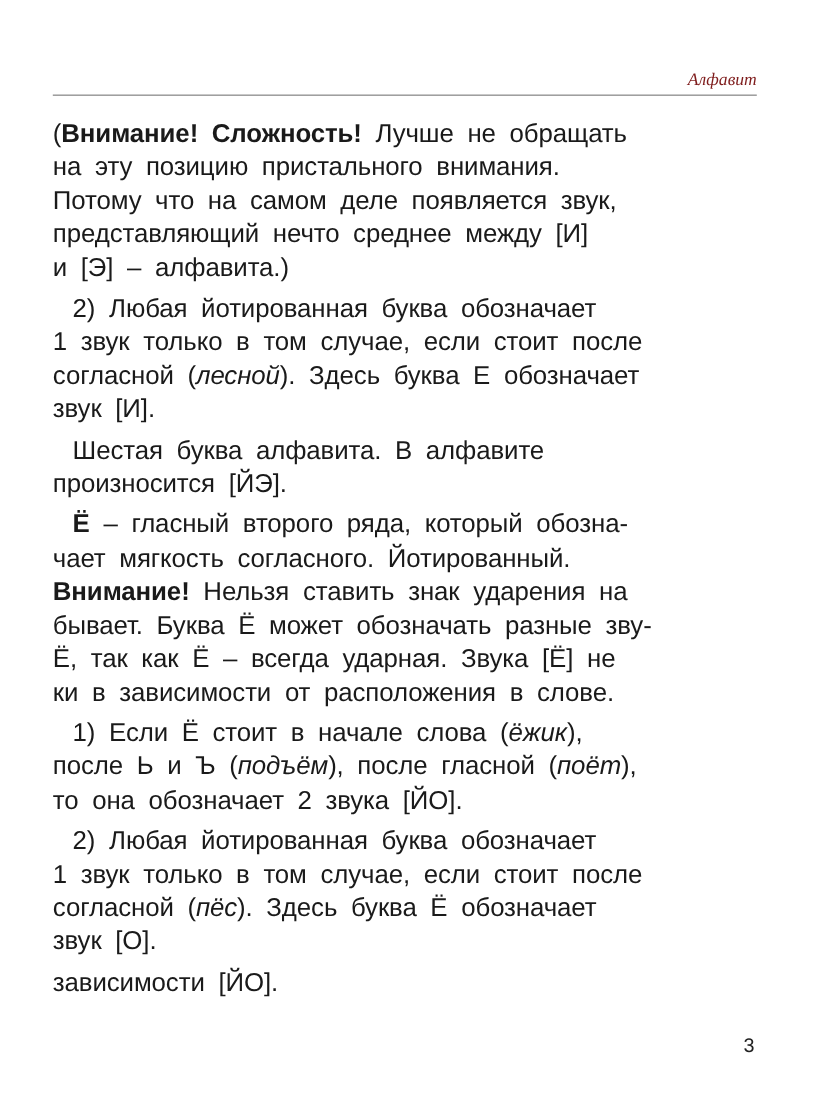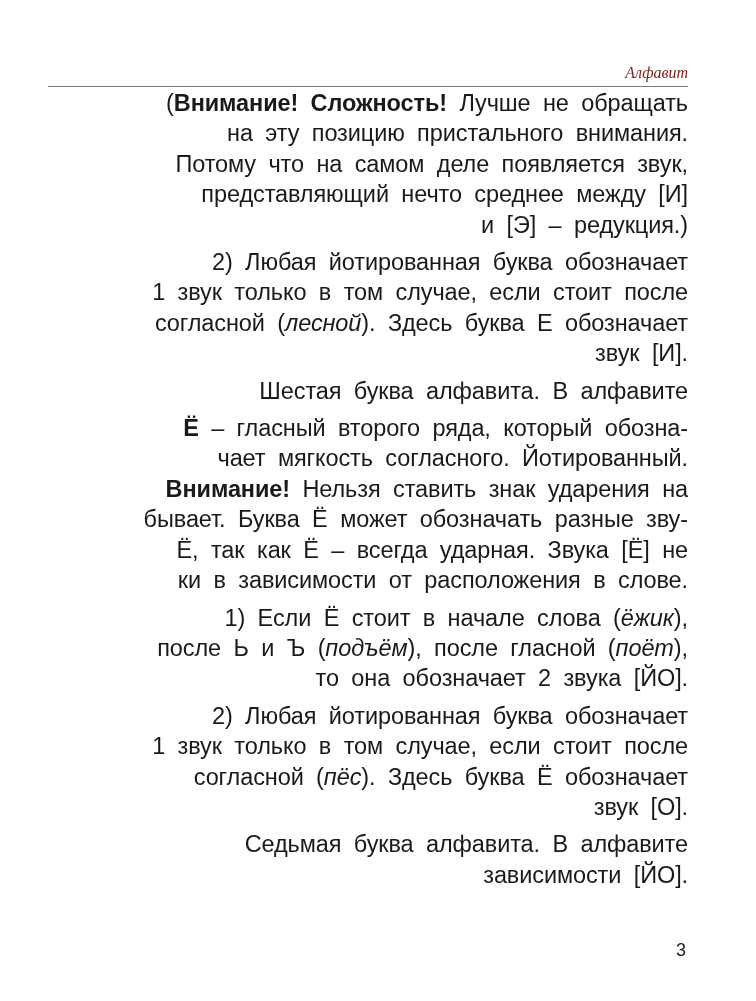--- a/index.html
+++ b/index.html
@@ -1,50 +1,51 @@
 <!DOCTYPE html>
 <html><head>
 <meta charset="utf-8">
 <style>
   html, body { margin:0; padding:0; background:#ffffff; }
   body { width:756px; height:1001px; position:relative; overflow:hidden;
          font-family:"Liberation Sans", "DejaVu Sans", sans-serif; color:#1a1a1a; }
   .header-title { position:absolute; right:68px; top:64px; font-family:"Liberation Serif", "DejaVu Serif", serif;
                   font-style:italic; font-size:16px; color:#7f1d1d; }
   .header-rule { position:absolute; left:48px; top:86px; width:640px; height:0; border-top:1.5px solid #777; }
-  .content { position:absolute; left:48px; top:88px; width:640px;text-align:right; }
+  .content { position:absolute; left:48px; top:106px; width:640px; }
   .p { font-size:23.5px; line-height:30.4px; margin:0 0 7px 0; word-spacing:6px; letter-spacing:-0.1px; white-space:nowrap; }
   .line { display:block; }
   .ind { padding-left:18px; }
   b { font-weight:bold; }
   i { font-style:italic; }
   .page-number { position:absolute; left:676px; top:940px; font-size:18px; color:#222; }
 </style>
 </head>
 <body>
 
 <div>
   <div class="header-title">Алфавит</div>
   <div class="header-rule"></div>
   <div class="content" id="content">
       <p class="p">
         <span class="line"><span>(</span><b>Внимание! Сложность!</b><span> Лучше не обращать</span></span>
         <span class="line"><span>на эту позицию пристального внимания.</span></span>
         <span class="line"><span>Потому что на самом деле появляется звук,</span></span>
         <span class="line"><span>представляющий нечто среднее между [И]</span></span>
-        <span class="line"><span>и [Э] – редукция.)</span></span>
+        <span class="line"><span>и [Э] – алфавита.)</span></span>
       </p>
       <p class="p">
         <span class="line ind"><span>2) Любая йотированная буква обозначает</span></span>
         <span class="line"><span>1 звук только в том случае, если стоит после</span></span>
         <span class="line"><span>согласной (</span><i>лесной</i><span>). Здесь буква Е обозначает</span></span>
         <span class="line"><span>звук [И].</span></span>
       </p>
       <p class="p">
         <span class="line ind"><span>Шестая буква алфавита. В алфавите</span></span>
+        <span class="line"><span>произносится [ЙЭ].</span></span>
       </p>
       <p class="p">
         <span class="line ind"><b>Ё</b><span> – гласный второго ряда, который обозна-</span></span>
         <span class="line"><span>чает мягкость согласного. Йотированный.</span></span>
         <span class="line"><b>Внимание!</b><span> Нельзя ставить знак ударения на</span></span>
         <span class="line"><span>бывает. Буква Ё может обозначать разные зву-</span></span>
         <span class="line"><span>Ё, так как Ё – всегда ударная. Звука [Ё] не</span></span>
         <span class="line"><span>ки в зависимости от расположения в слове.</span></span>
       </p>
       <p class="p">
@@ -52,18 +53,17 @@
         <span class="line"><span>после Ь и Ъ (</span><i>подъём</i><span>), после гласной (</span><i>поёт</i><span>),</span></span>
         <span class="line"><span>то она обозначает 2 звука [ЙО].</span></span>
       </p>
       <p class="p">
         <span class="line ind"><span>2) Любая йотированная буква обозначает</span></span>
         <span class="line"><span>1 звук только в том случае, если стоит после</span></span>
         <span class="line"><span>согласной (</span><i>пёс</i><span>). Здесь буква Ё обозначает</span></span>
         <span class="line"><span>звук [О].</span></span>
       </p>
       <p class="p">
-        <span class="line ind"><span>Седьмая буква алфавита. В алфавите</span></span>
         <span class="line"><span>зависимости [ЙО].</span></span>
       </p>
     </div>
   <div class="page-number">3</div>
 </div>
 
 </body></html>

